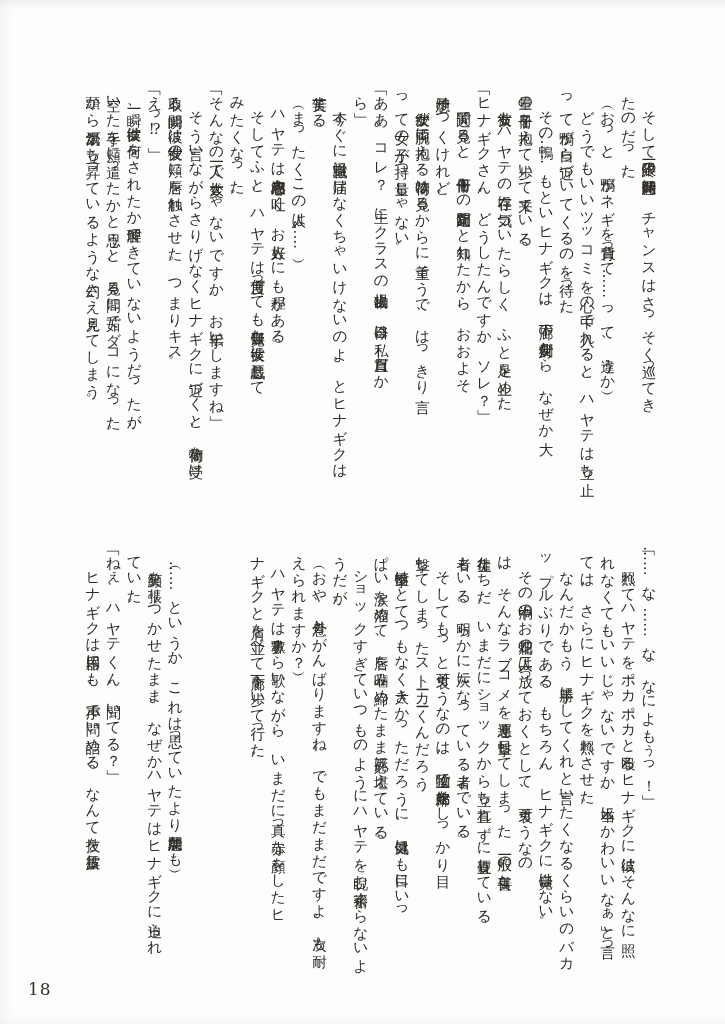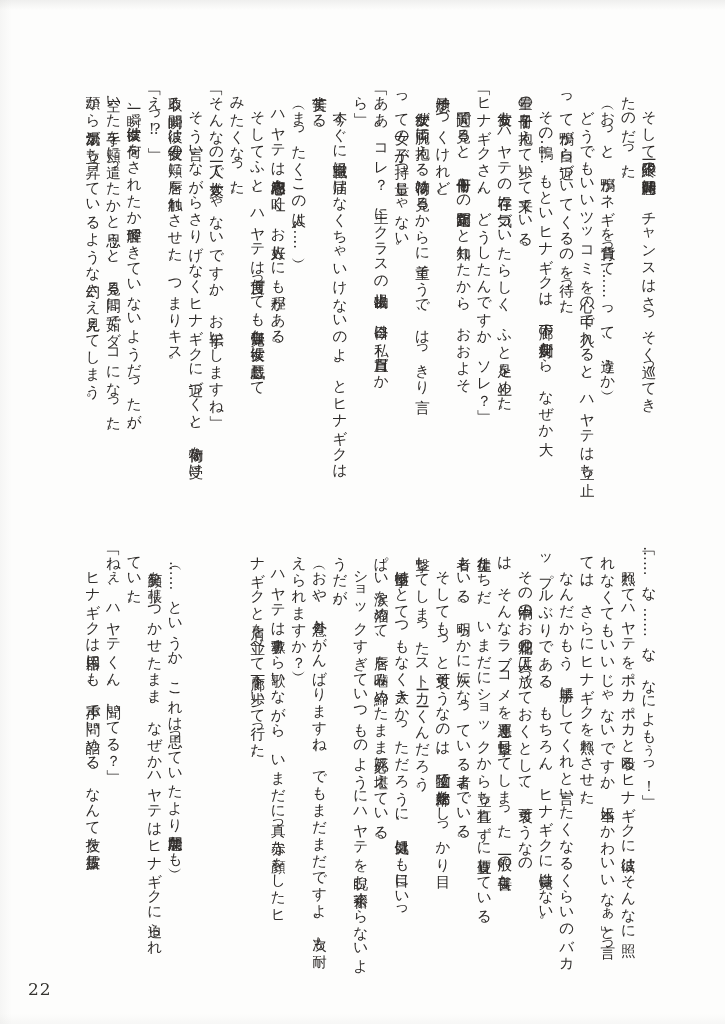--- a/index.html
+++ b/index.html
@@ -111,14 +111,14 @@
       <p class="line">ナギクと肩を並べて廊下を歩いて行った。</p>
       <p class="line">&nbsp;</p>
       <p class="line">&nbsp;</p>
       <p class="line">&nbsp;</p>
       <p class="line">　（……というか、これは思っていたより急展開かも）</p>
       <p class="line">　笑顔を張りつかせたまま、なぜかハヤテはヒナギクに迫られ</p>
       <p class="line">ていた。</p>
       <p class="line">「ねぇ、ハヤテくん、聞いてる？」</p>
       <p class="line">　ヒナギクは器用にも、小声で問い詰める、なんて技を披露し</p>
     </div>
-  <div class="page-number">22</div>
+  <div class="page-number">18</div>
 </div>
 
 </body></html>

